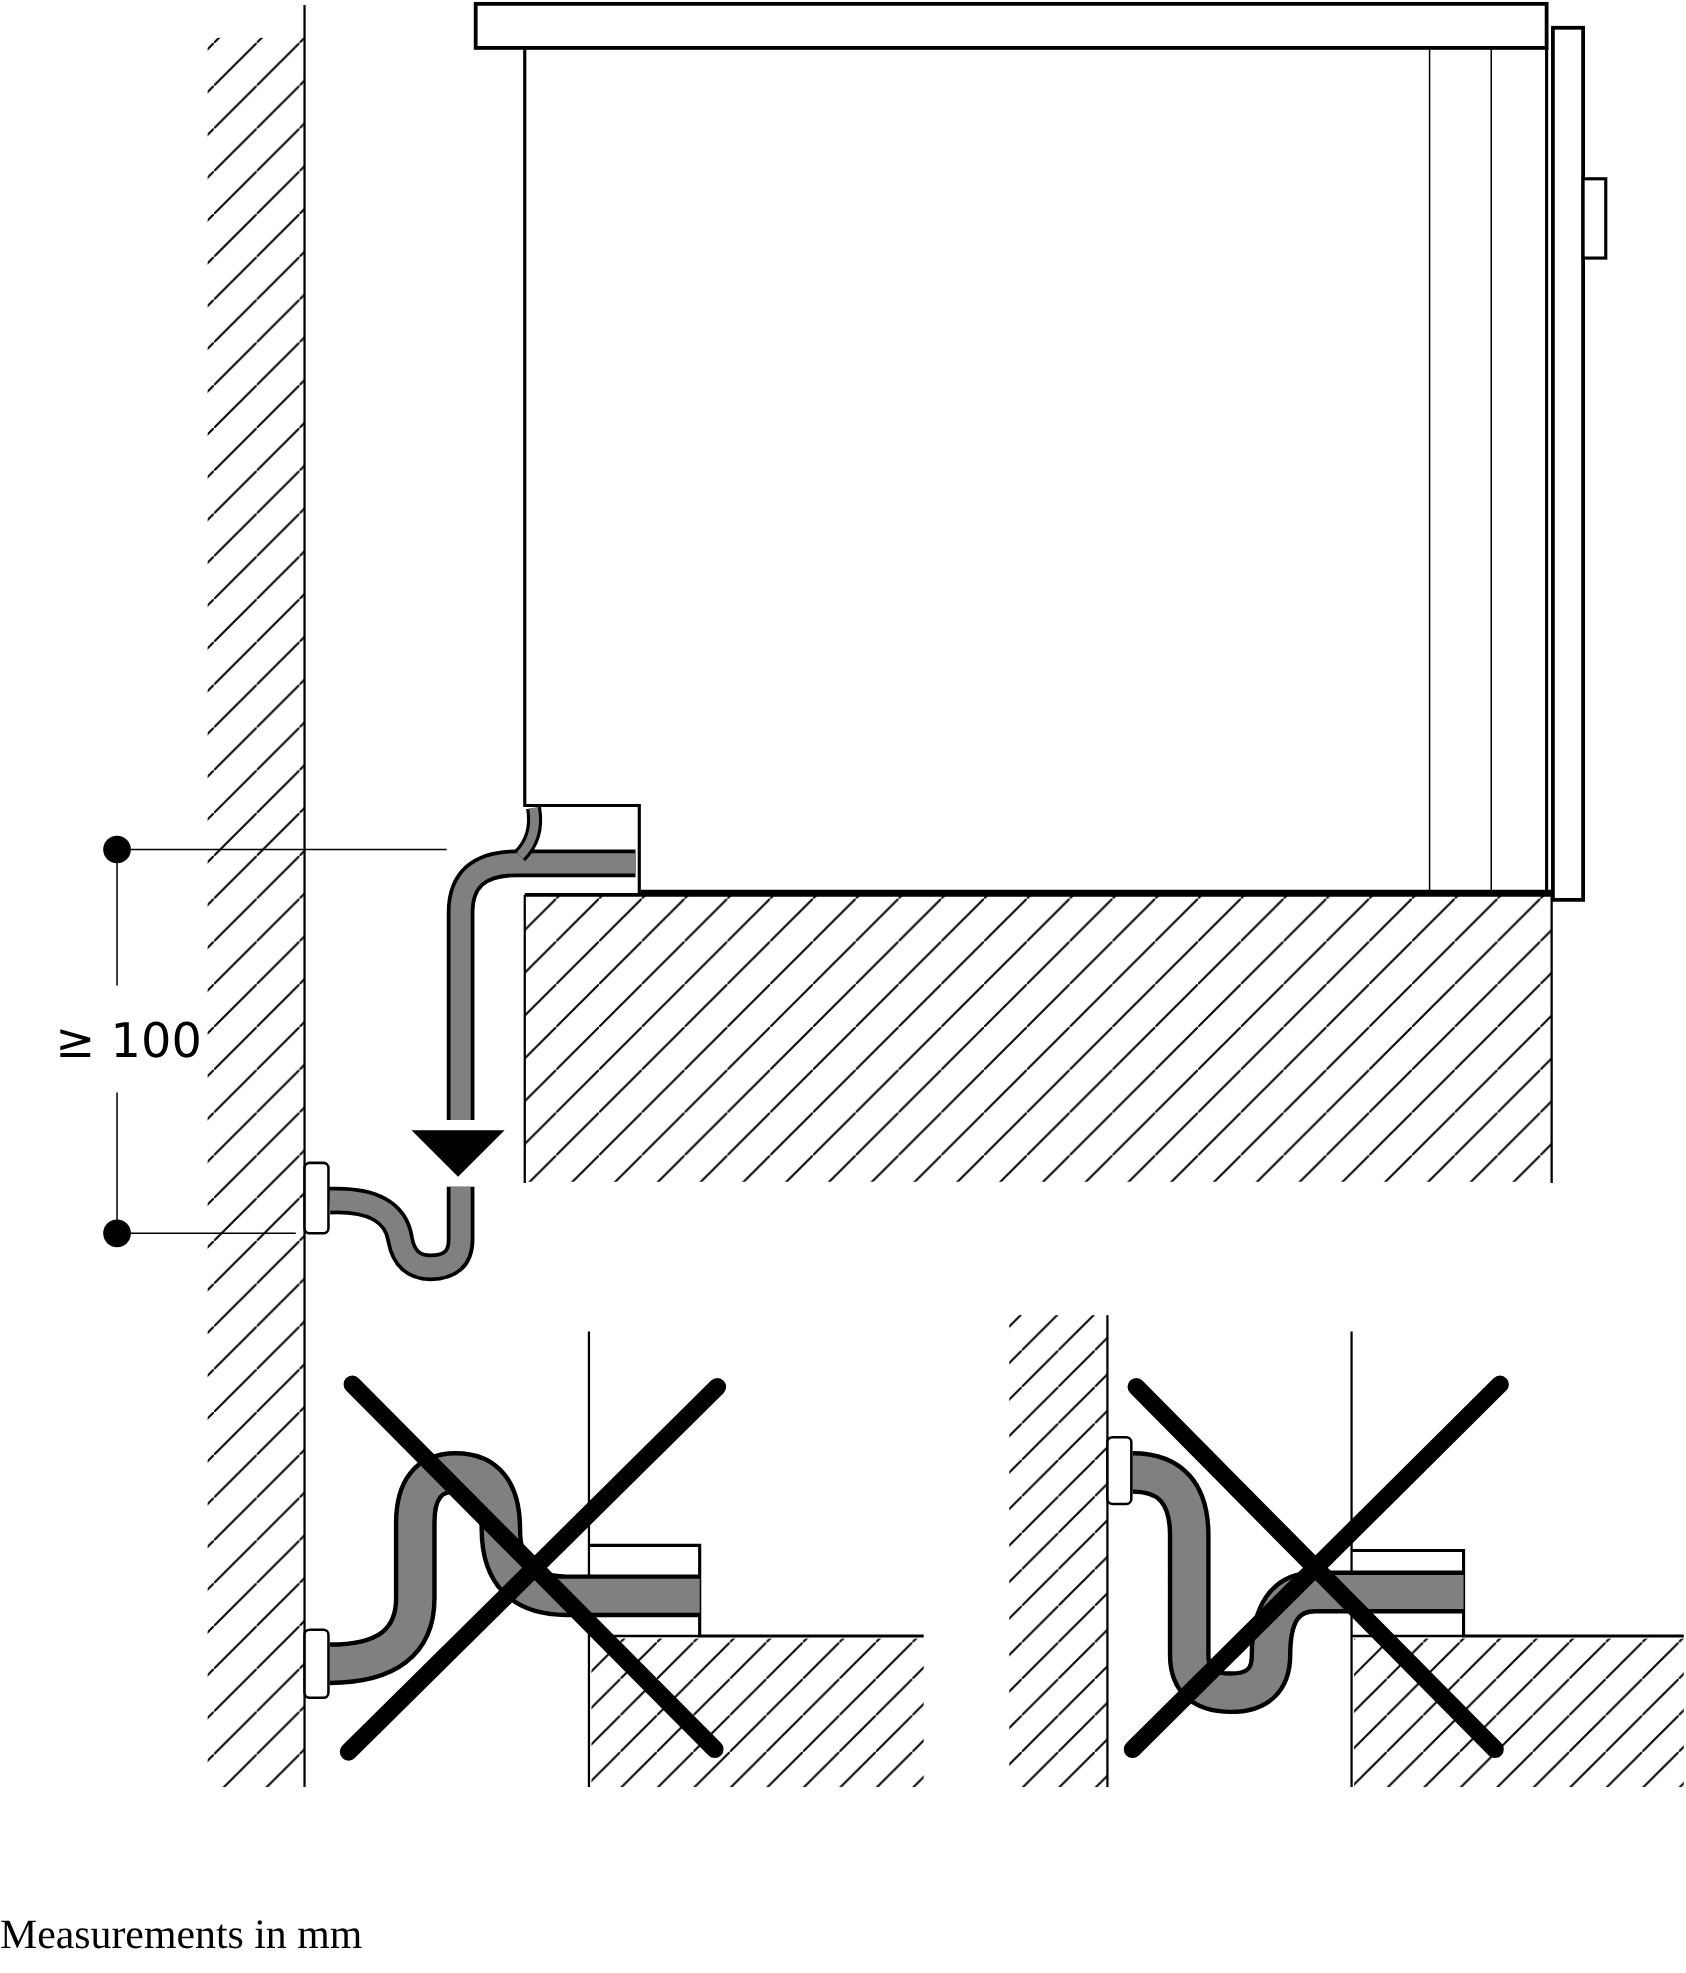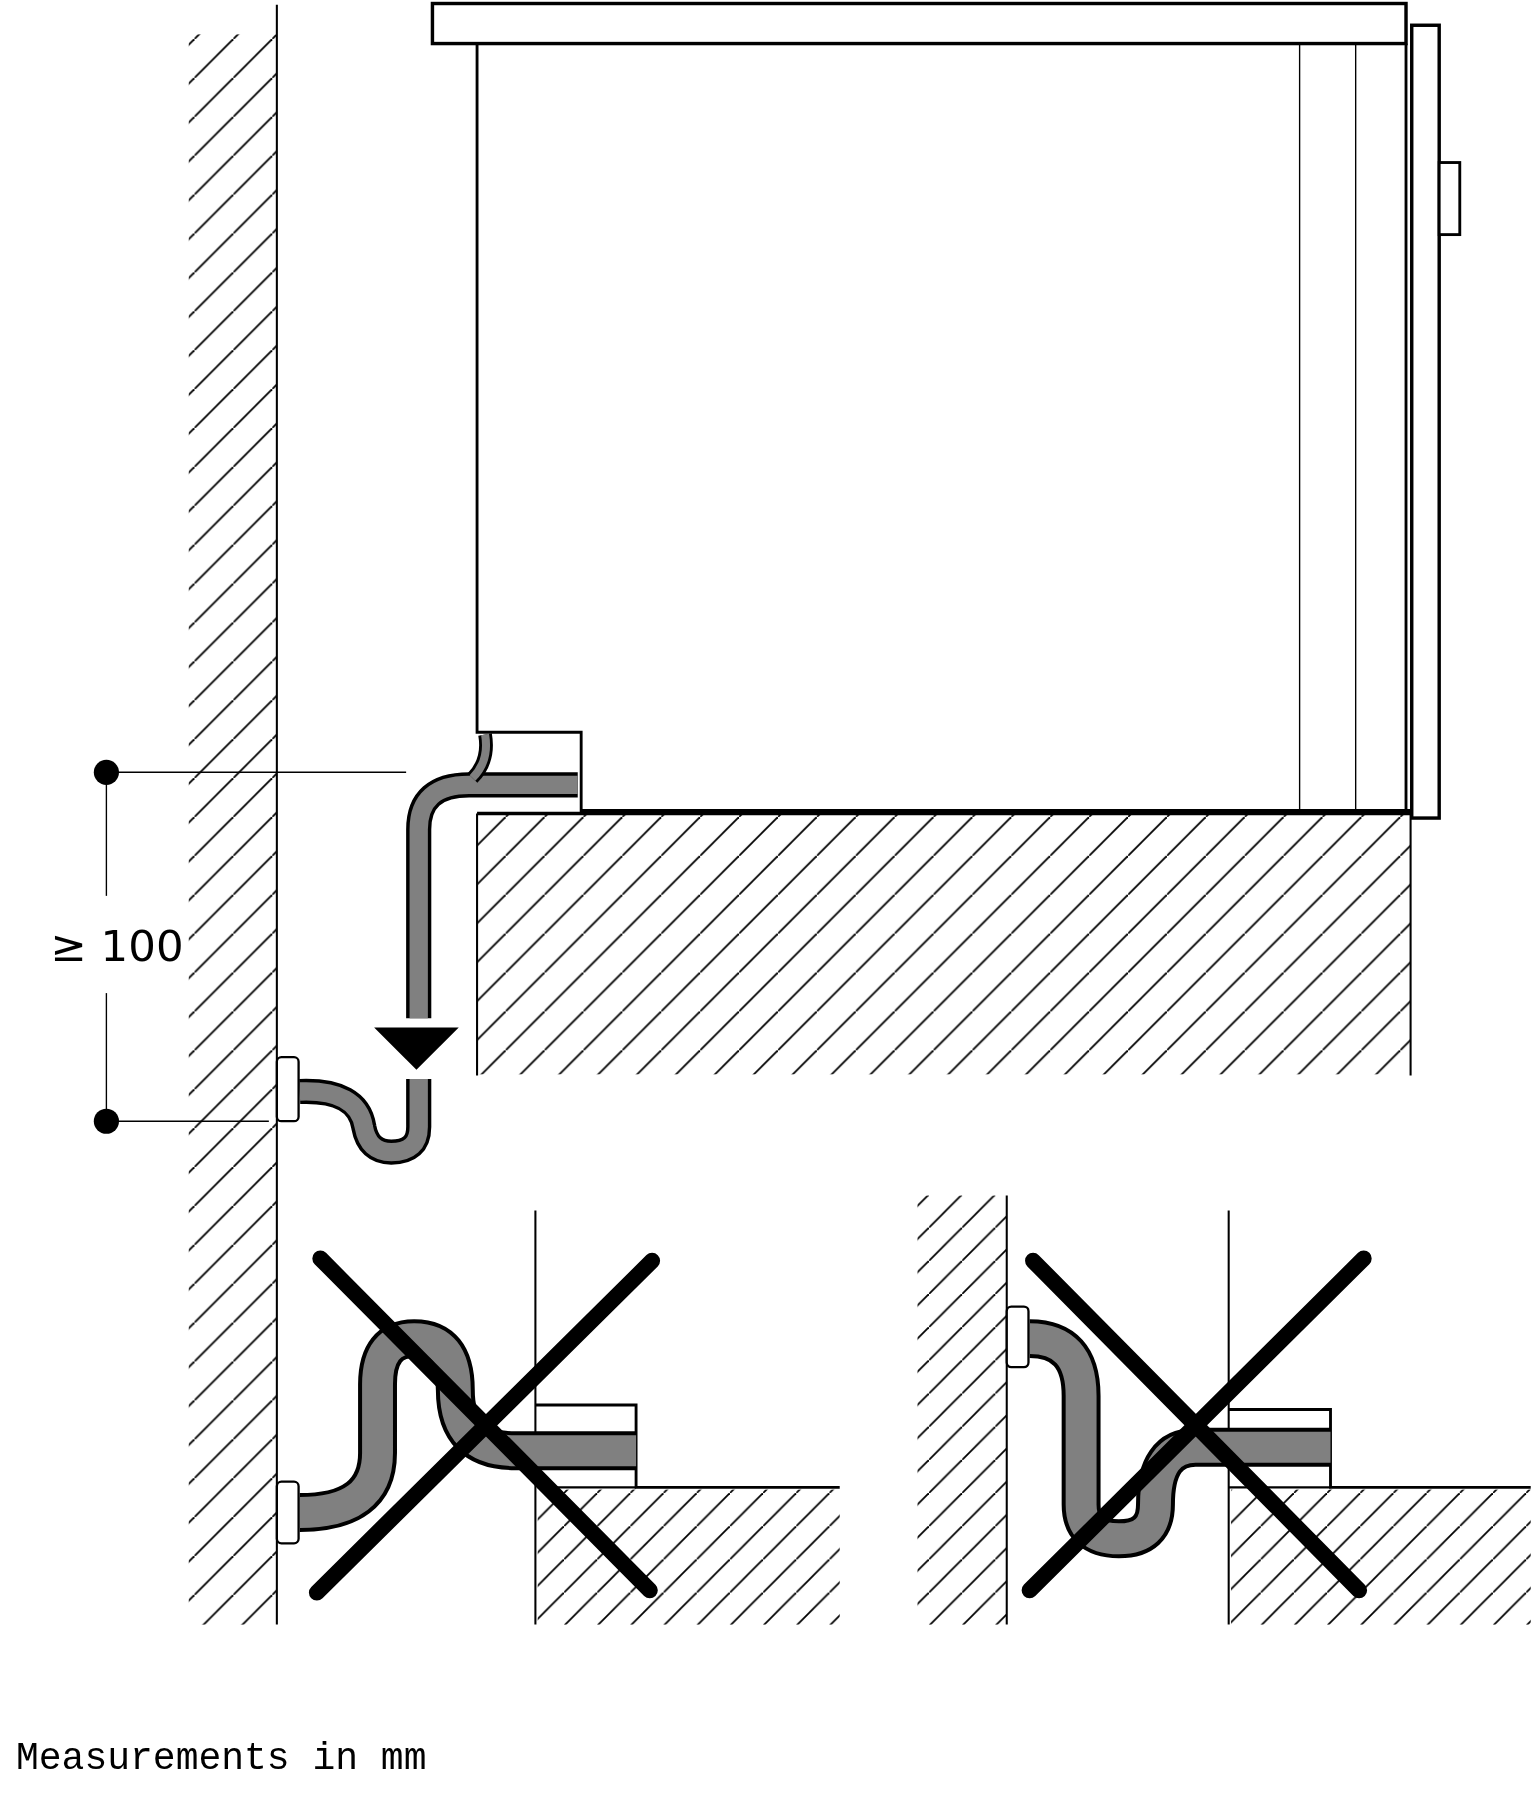--- a/index.html
+++ b/index.html
@@ -1,22 +1,22 @@
 <!DOCTYPE html>
 <html><head>
 <meta charset="utf-8">
 <style>
   html, body { margin: 0; padding: 0; background: #ffffff; }
   body { width: 1533px; height: 1794px; position: relative; overflow: hidden; }
   #diagram { position: absolute; left: 0; top: 0; width: 1533px; height: 1794px; }
   .dim-label { font-family: "DejaVu Sans", sans-serif; font-size: 38px; fill: #000; }
   .caption {
     position: absolute; left: 0; top: 1740px;
-    font-family: Liberation Mono, monospace; font-size: 38px; color: #000;
-    white-space: nowrap; line-height: 1; margin-left: 16px;
+    font-family: Liberation Serif, serif; font-size: 38px; color: #000;
+    white-space: nowrap; line-height: 1;
   }
 </style>
 </head>
 <body>
 
 <svg id="diagram" viewBox="0 0 1340 1568" xmlns="http://www.w3.org/2000/svg">
   <defs>
     <pattern id="hatch" patternUnits="userSpaceOnUse" width="34" height="34" patternTransform="rotate(0)">
       <path d="M -4 38 L 38 -4" stroke="#000" stroke-width="1.6"></path>
     </pattern>

